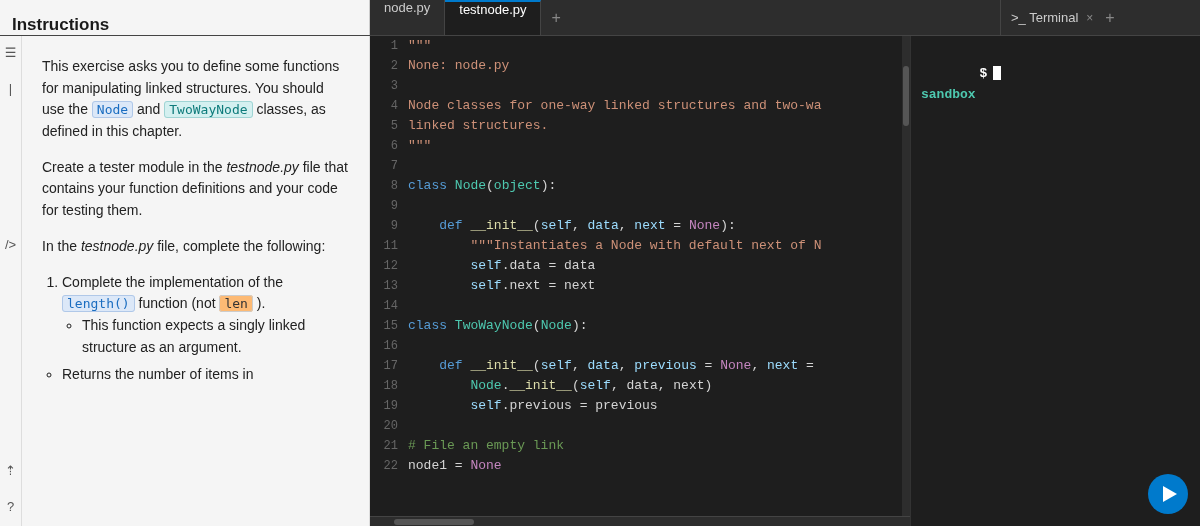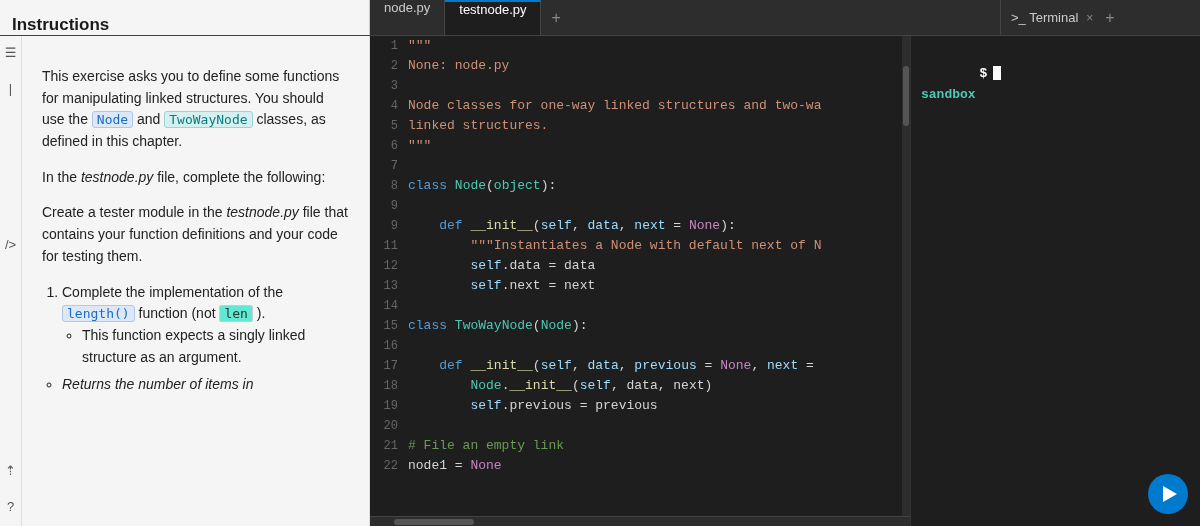--- a/index.html
+++ b/index.html
@@ -122,24 +122,23 @@
       border-right: 1px solid #ddd;
       padding: 20px 20px 20px 20px;
       overflow-y: auto;
       flex-shrink: 0;
       font-size: 14px;
       color: #222;
       line-height: 1.55;
     }
     .instructions-panel p {
       margin-bottom: 14px;
-      margin-top: 10px;
     }
     .instructions-panel .code-ref {
-      background: #5eead4;
+      background: #fdba74;
       border: 1px solid #ccc;
       border-radius: 3px;
       font-family: monospace;
       font-size: 13px;
       padding: 0 4px;
       color: #333;
     }
     .instructions-panel .code-ref.blue {
       color: #1a6dc0;
       background: #dce8f8;
@@ -354,52 +353,52 @@
 
   <div class="instructions-panel">
     <p>
       <span>This exercise asks you to define some functions for manipulating linked structures. You should use the</span>
       <span class="code-ref blue">Node</span>
       <span>and</span>
       <span class="code-ref teal">TwoWayNode</span>
       <span>classes, as defined in this chapter.</span>
     </p>
     <p>
+      <span>Create a tester module in the</span>
+      <span> </span>
+      <em><span>testnode.py</span></em>
+      <span> </span>
+      <span>file that contains your function definitions and your code for testing them.</span>
+    </p>
+    <p>
       <span>In the</span>
       <span> </span>
       <em><span>testnode.py</span></em>
       <span> </span>
       <span>file, complete the following:</span>
-    </p>
-    <p>
-      <span>Create a tester module in the</span>
-      <span> </span>
-      <em><span>testnode.py</span></em>
-      <span> </span>
-      <span>file that contains your function definitions and your code for testing them.</span>
     </p>
     <ol>
       <li>
         <span>Complete the implementation of the</span>
         <span> </span>
         <span class="code-ref blue">length()</span>
         <span> </span>
         <span>function (not</span>
         <span> </span>
         <span class="code-ref">len</span>
         <span> </span>
         <span>).</span>
         <ul>
           <li>
             <span>This function expects a singly linked structure as an argument.</span>
           </li>
         </ul>
       </li>
       <li style="list-style:none; margin-left:-20px;">
-        <ul style="padding-left:20px;font-style:italic;">
+        <ul style="padding-left:20px;">
           <li>
             <span>Returns the number of items in</span>
           </li>
         </ul>
       </li>
     </ol>
   </div>
 
   <div class="code-editor">
     <div class="code-scroll-area">

